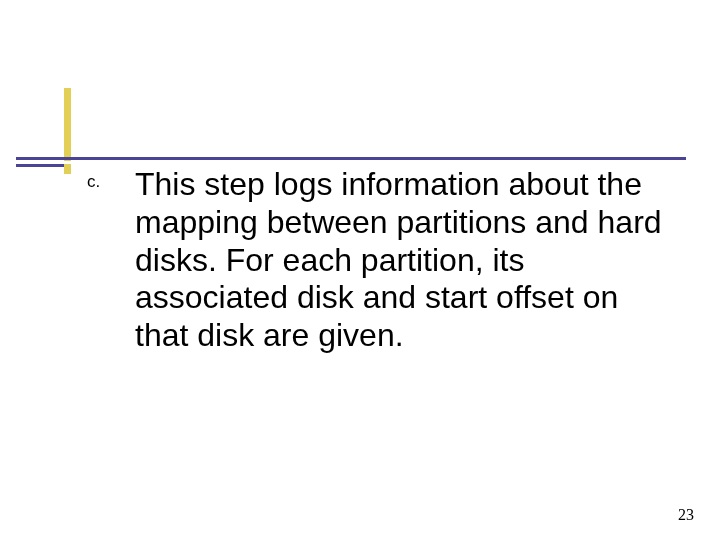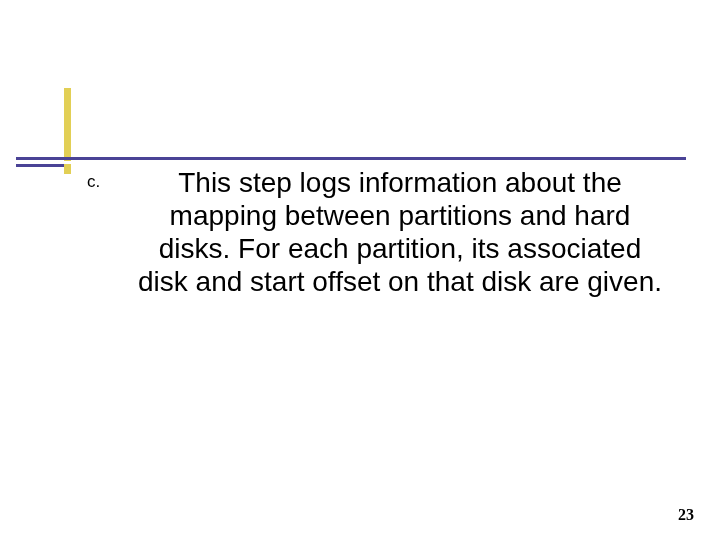--- a/index.html
+++ b/index.html
@@ -27,32 +27,30 @@
     left: 135px;
     top: 166px;
     width: 530px;
   }
   .content .heading {
     font-size: 28px;
     line-height: 1.18;
     margin-bottom: 2px;
   }
   .content .body {
-    font-size: 28px;
+    font-size: 32px;
     line-height: 1.18;
-    text-align: center;
   }
 
   .page-number {
     position: absolute;
     right: 26px;
     bottom: 16px;
     font-size: 16px;
     font-family: "Times New Roman", Times, serif;
-    font-weight: bold;
   }
 </style>
 </head>
 <body>
 
 <div class="slide">
 
   <div class="bar-yellow bar-y1"></div>
   <div class="bar-yellow bar-y2"></div>
   <div class="bar-purple-h bar-p1"></div>

